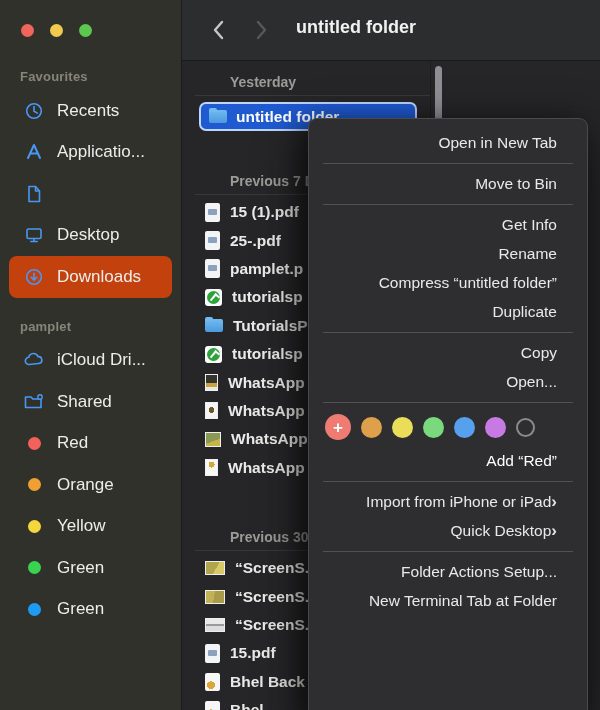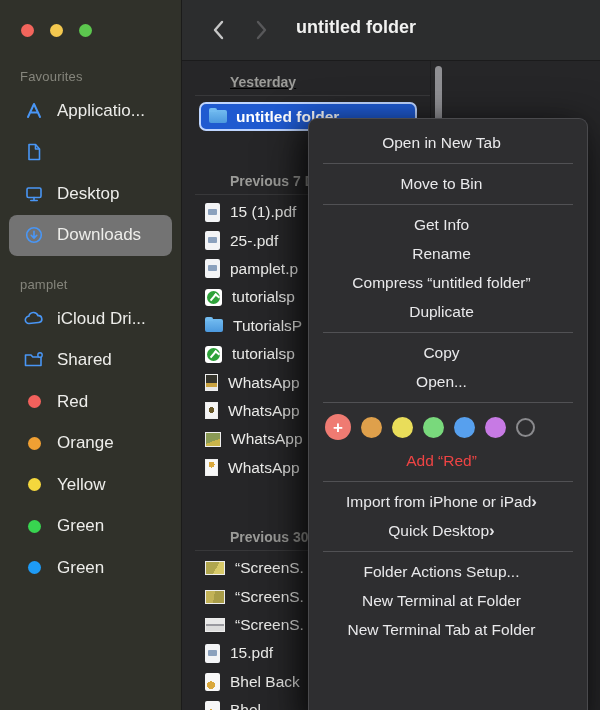--- a/index.html
+++ b/index.html
@@ -10,56 +10,56 @@
     -webkit-font-smoothing:antialiased;
   }
 
   
   .sidebar {
     position:absolute; left:0; top:0; width:182px; height:710px;
     background:#30312a; border-right:1px solid #1b1b1a; padding-top:24px;
   }
   .lights { display:flex; gap:16px; padding-left:21px; }
   .light { width:13px; height:13px; border-radius:50%; }
-  .sb-label { margin:32px 0 6px 20px; font-size:13px; font-weight:400; color:#85857c; letter-spacing:.2px; }
+  .sb-label { margin:32px 0 6px 20px; font-size:13px; font-weight:700; color:#85857c; letter-spacing:.2px; }
   .sb-label.next { margin-top:21px; }
   .sb-item {
     display:flex; align-items:center; height:41.5px; margin:0 9px; padding-left:13px;
     border-radius:8px; font-size:17px; font-weight:500; color:#ededе8; color:#ededе8;
     color:#ededEA; white-space:nowrap; overflow:hidden;
   }
   .sb-item .sb-ic { width:24px; height:22px; margin-right:11px; display:flex; align-items:center; justify-content:center; flex:none; }
-  .sb-item.selected { background:#737373; }
+  .sb-item.selected { background:#c2410c; }
   .tag-dot { width:13px; height:13px; border-radius:50%; }
   .sb-ic svg { display:block; }
 
   
   .titlebar {
     position:absolute; left:182px; top:0; width:418px; height:61px;
     background:#2c2d2e; border-bottom:1px solid #1b1b1c;
   }
   .nav-btn { position:absolute; top:17px; width:22px; height:26px; }
   .nav-back { left:26px; }
   .nav-fwd  { left:68px; }
   .tb-title { position:absolute; left:114px; top:17px; font-size:18px; font-weight:700; color:#f1f1f0; white-space:nowrap; }
 
   
   .content { position:absolute; left:182px; top:61px; width:418px; height:649px; background:#262628; overflow:hidden; }
   .col-div { position:absolute; left:248px; top:0; bottom:0; width:1px; background:#1e1e20; }
   .scrollbar { position:absolute; left:253px; top:5px; width:7px; height:56px; border-radius:4px; background:#8f8f93; }
 
   .group { position:absolute; left:0; right:0; }
-  .g1 { top:8px;  height:70px;text-decoration:underline; }
+  .g1 { top:8px;  height:70px; }
   .g2 { top:107px; }
   .g3 { top:463px; }
   .group-header { height:26px; line-height:26px; padding-left:48px; font-size:14px; font-weight:700; color:#9b9b98; white-space:nowrap; }
   .group-line { height:1px; background:#38383a; margin:0 170px 0 13px; }
   .rows { margin-top:3px; }
   .row { display:flex; align-items:center; height:28.4px; padding-left:23px; }
-  .row .name { font-size:15.5px; font-weight:400; color:#eaeae8; white-space:nowrap; }
+  .row .name { font-size:15.5px; font-weight:700; color:#eaeae8; white-space:nowrap; }
   .ic { flex:none; margin-right:10px; display:block; position:relative; }
 
   .sel-row {
     position:absolute; left:17px; top:33px; width:218px; height:29px;
     background:#1f5ad0; border:2px solid #bed5ff; border-radius:7px;
     display:flex; align-items:center; padding-left:8px; overflow:hidden;
   }
   .sel-row .name { color:#ffffff; font-weight:700; font-size:15.5px; white-space:nowrap; }
   .sel-row .ic { margin-right:9px; }
 
@@ -83,43 +83,52 @@
 
   
   .menu {
     position:absolute; left:308px; top:118px; width:280px; height:600px; z-index:10;
     background:#2e2e30; border:1px solid #4a4a4d; border-bottom:none; border-radius:9px 9px 0 0;
     box-shadow:-8px 6px 28px rgba(0,0,0,.55), 0 18px 50px rgba(0,0,0,.5);
     padding-top:9px;
   }
   .mi {
     height:29px; padding:0 30px 0 17px; font-size:15.5px; font-weight:500; color:#e9e9eb;
-    display:flex; align-items:center; justify-content:center; white-space:nowrap;
-  }
-  .mi.dim { color:#ef4444; }
+    display:flex; align-items:center; justify-content:flex-end; white-space:nowrap;
+  }
+  .mi.dim { color:#ffffff; }
   .msep { height:1px; background:#515154; margin:5.5px 14px; }
   .sub-arrow { color:#e3e3e5; font-size:17px; font-weight:700; line-height:1; }
   .dots { display:flex; align-items:center; height:38px; padding-left:16px; gap:10px; }
   .dot { width:21px; height:21px; border-radius:50%; flex:none; }
   .dot.big { width:26px; height:26px; display:flex; align-items:center; justify-content:center;
              color:#fff; font-size:17px; font-weight:700; line-height:1; }
   .dot.none { width:19px; height:19px; background:transparent !important; border:2px solid #8a8a8d; }
 </style>
 </head>
 <body>
 
 <div class="sidebar">
   <div class="lights">
     <span class="light" style="background: rgb(242, 101, 92);"></span>
     <span class="light" style="background: rgb(243, 200, 79);"></span>
     <span class="light" style="background: rgb(92, 199, 78);"></span>
   </div>
 
   <div class="sb-label">Favourites</div>
 
+  <div class="sb-item">
+    <span class="sb-ic">
+      <svg width="20" height="20" viewBox="0 0 20 20">
+          <circle cx="10" cy="10" r="7.3" fill="none" stroke="#4996f5" stroke-width="1.6"></circle>
+          <path d="M10 5.6v4.6l3.4 1.9" fill="none" stroke="#4996f5" stroke-width="1.6" stroke-linecap="round"></path>
+        </svg>
+    </span>
+    <span>Recents</span>
+  </div>
   <div class="sb-item">
     <span class="sb-ic">
       <svg width="20" height="20" viewBox="0 0 20 20">
           <path d="M4 16 L10 3 L16 16 M6.4 11.5 h7.2" fill="none" stroke="#4996f5" stroke-width="2" stroke-linecap="round" stroke-linejoin="round"></path>
         </svg>
     </span>
     <span>Applicatio...</span>
   </div>
   <div class="sb-item">
     <span class="sb-ic">
@@ -357,18 +366,15 @@
   </div>
   <div class="mi">
     <span>Quick Desktop</span>
     <span class="sub-arrow">›</span>
   </div>
   <div class="msep"></div>
   <div class="mi">
       <span>Folder Actions Setup...</span>
     </div>
   <div class="mi">
-      <span>New Terminal at Folder</span>
-    </div>
-  <div class="mi">
       <span>New Terminal Tab at Folder</span>
     </div>
 </div>
 
 </body></html>

